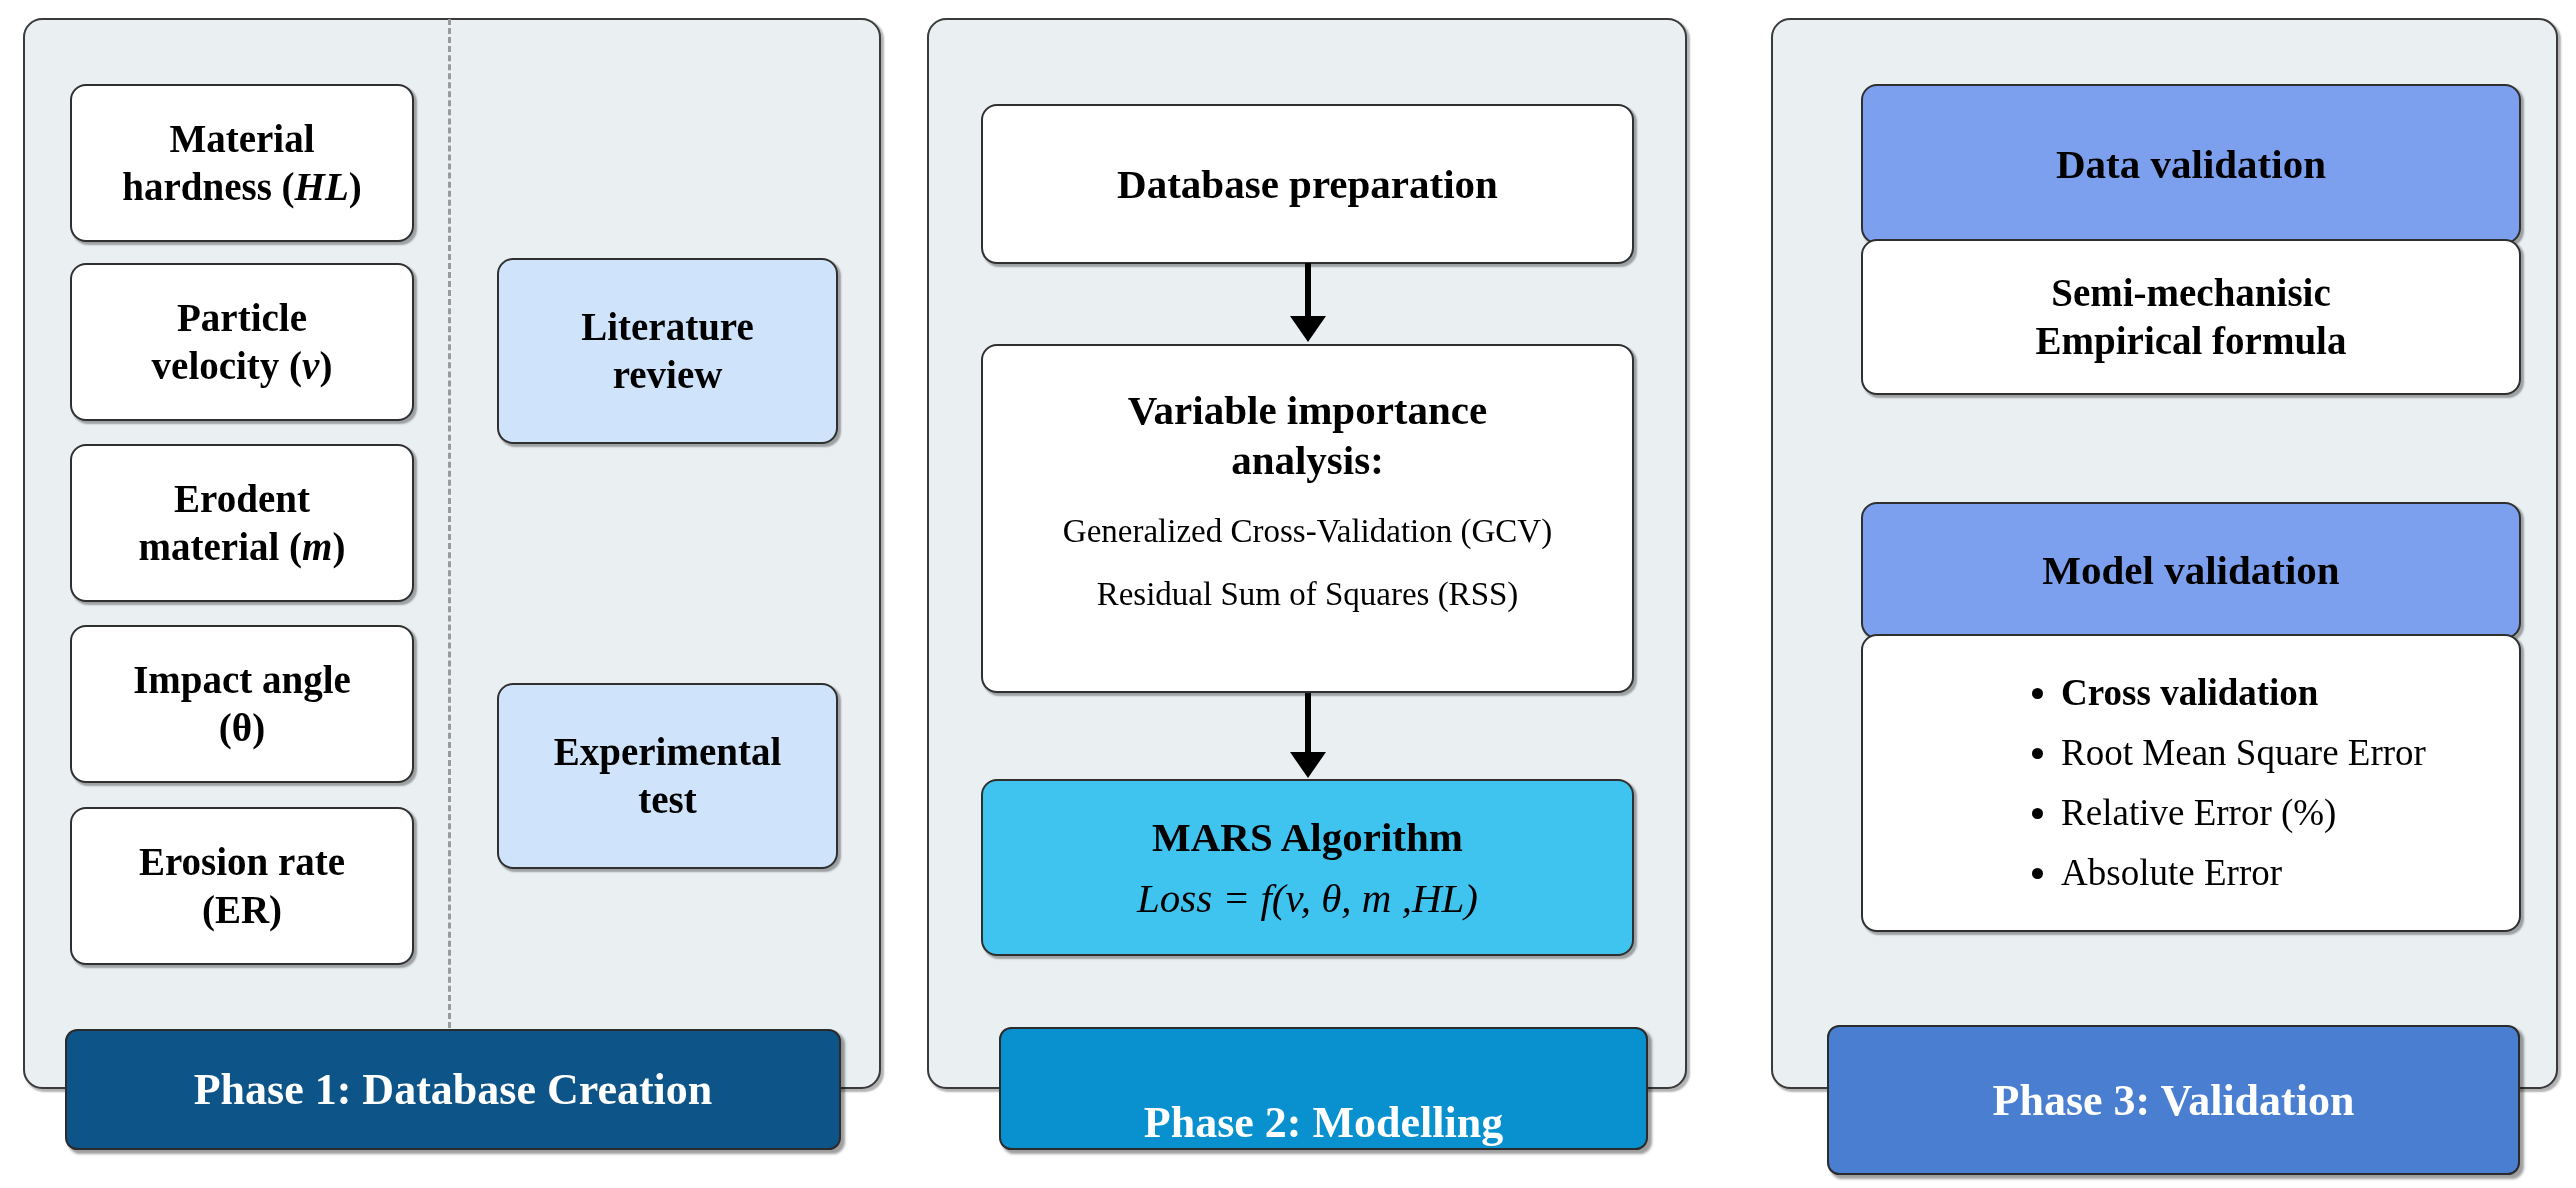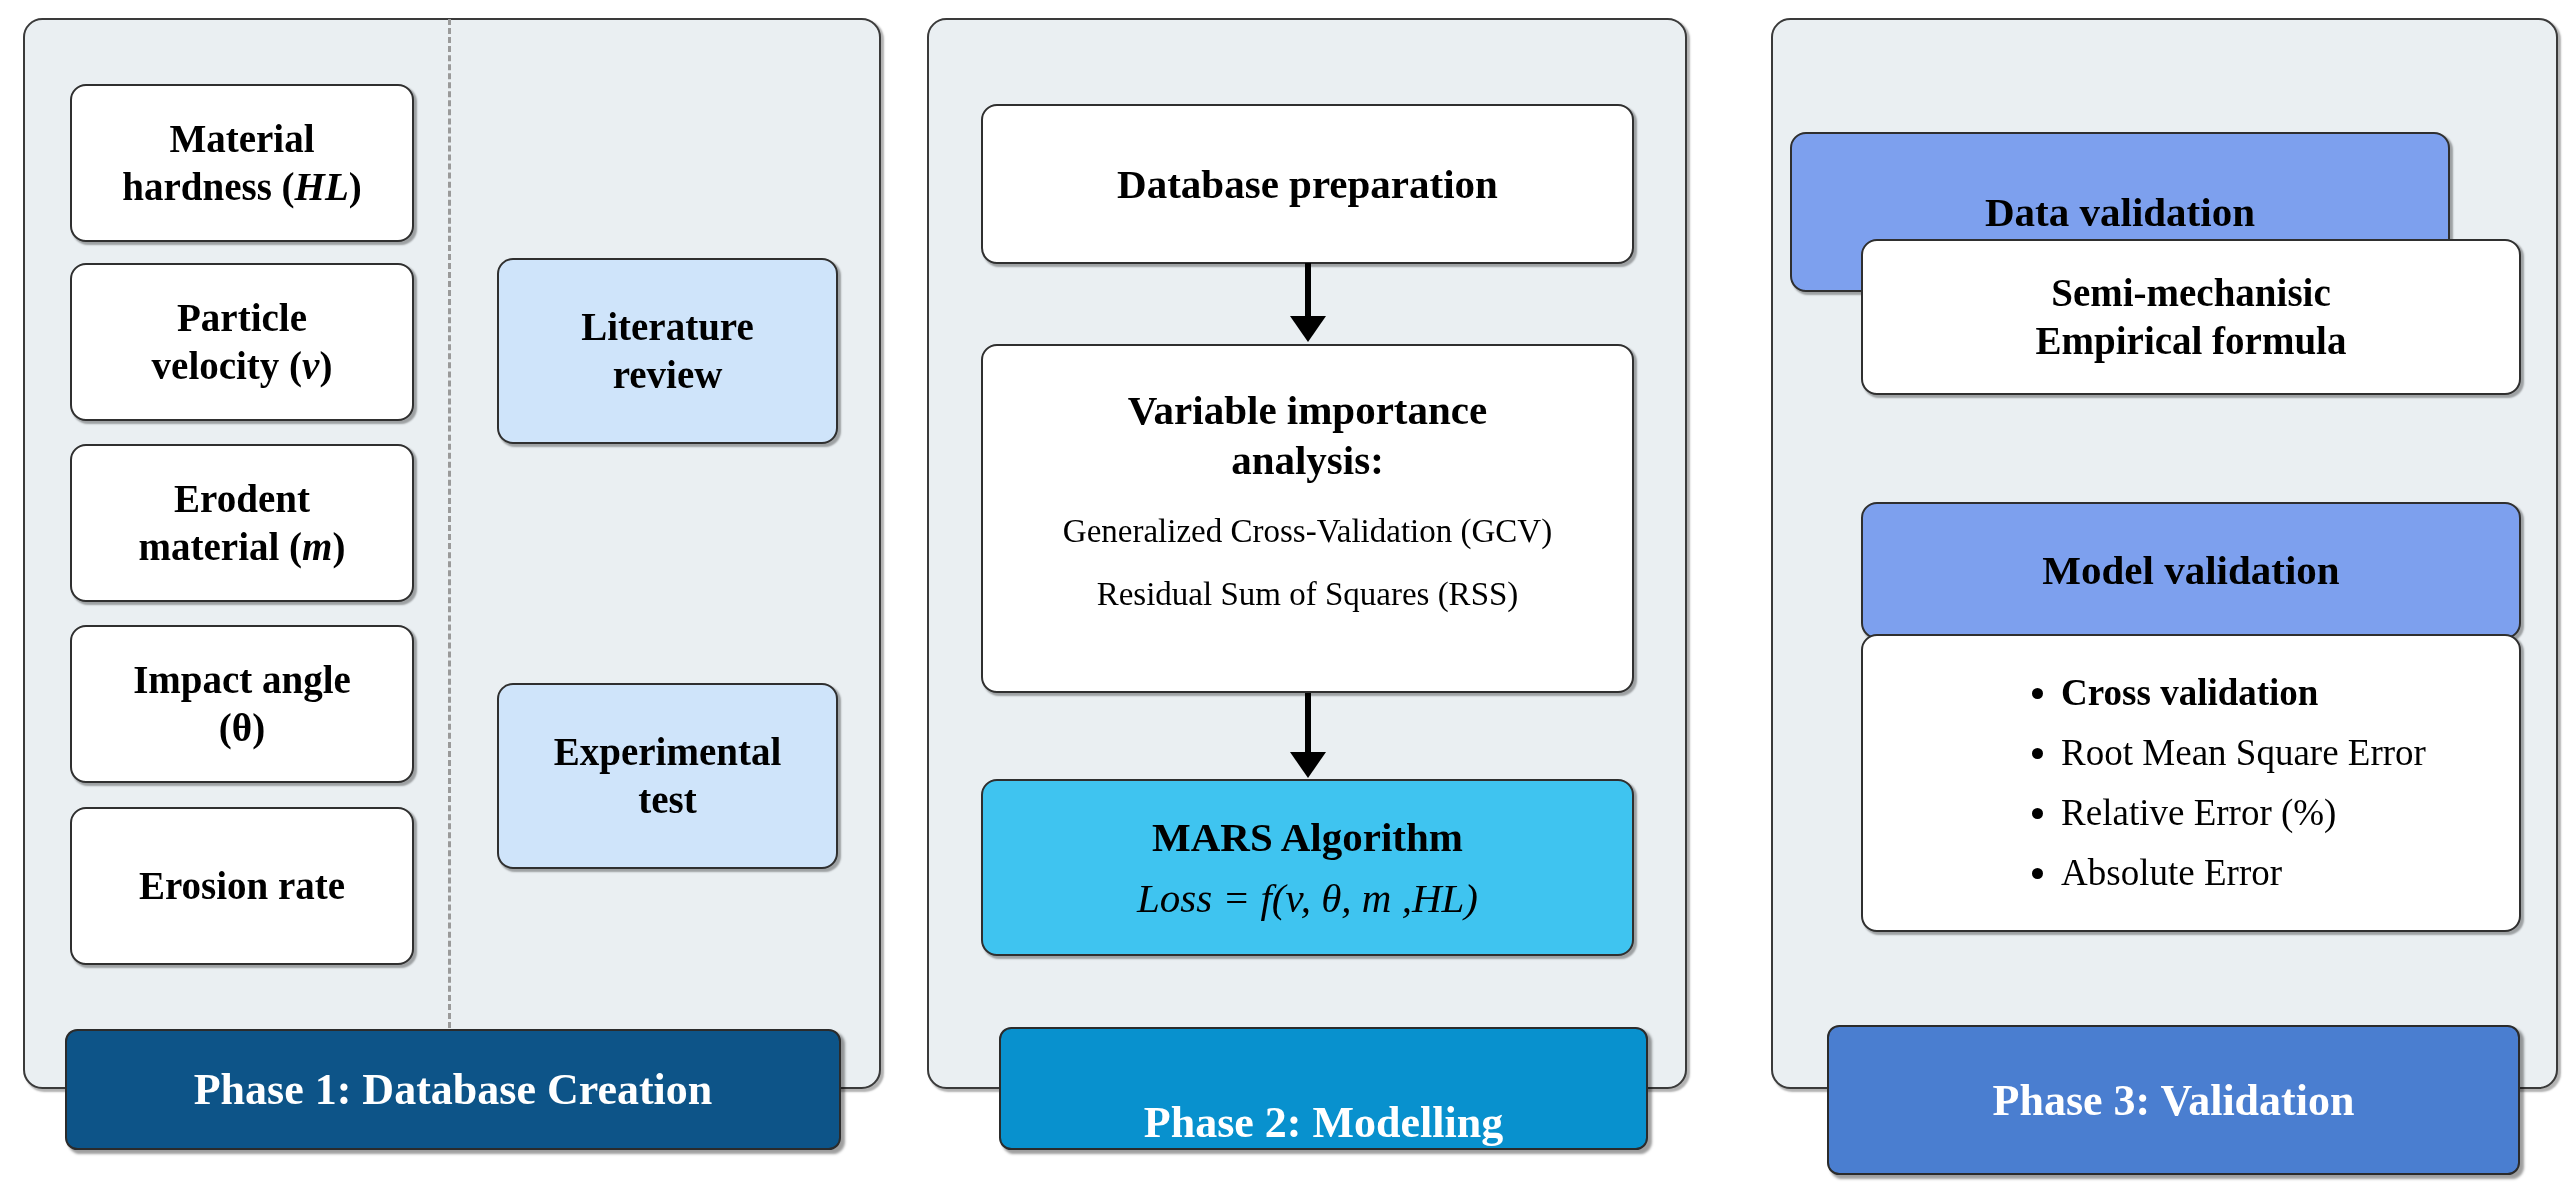--- a/index.html
+++ b/index.html
@@ -135,23 +135,23 @@
     border-top: 26px solid #000000;
     margin-top: -0.9px;
   }
   #arrow-1 { left: 1308px; top: 263px; }
   #arrow-1 .shaft { height: 54px; }
   #arrow-2 { left: 1308px; top: 693px; }
   #arrow-2 .shaft { height: 60px; }
 
   
   #data-validation {
-    left: 1790px; top: 84px; width: 660px; height: 160px;
+    left: 1861px; top: 84px; width: 660px; height: 160px;
     background: #7da0ee;
-    font-weight: bold; font-size: 41px; margin-top: 48px;
+    font-weight: bold; font-size: 41px;
   }
   #semi-mech {
     left: 1861px; top: 239px; width: 660px; height: 156px;
     font-weight: bold; font-size: 39px; text-align: center;
   }
   #model-validation {
     left: 1861px; top: 502px; width: 660px; height: 137px;
     background: #7da0ee;
     font-weight: bold; font-size: 41px;
   }
@@ -222,20 +222,21 @@
   <span class="ln"><span>material (</span><span class="it">m</span><span>)</span></span>
 </div>
 
 <div class="node var-box" id="var-angle">
   <span class="ln">Impact angle</span>
   <span class="ln"><span>(</span><span>θ</span><span>)</span></span>
 </div>
 
 <div class="node var-box" id="var-erosion">
   <span class="ln">Erosion rate</span>
+  <span class="ln"><span>(</span><span>ER</span><span>)</span></span>
 </div>
 
 <div class="node src-box" id="src-literature">
   <span class="ln">Literature</span>
   <span class="ln">review</span>
 </div>
 
 <div class="node src-box" id="src-experimental">
   <span class="ln">Experimental</span>
   <span class="ln">test</span>

